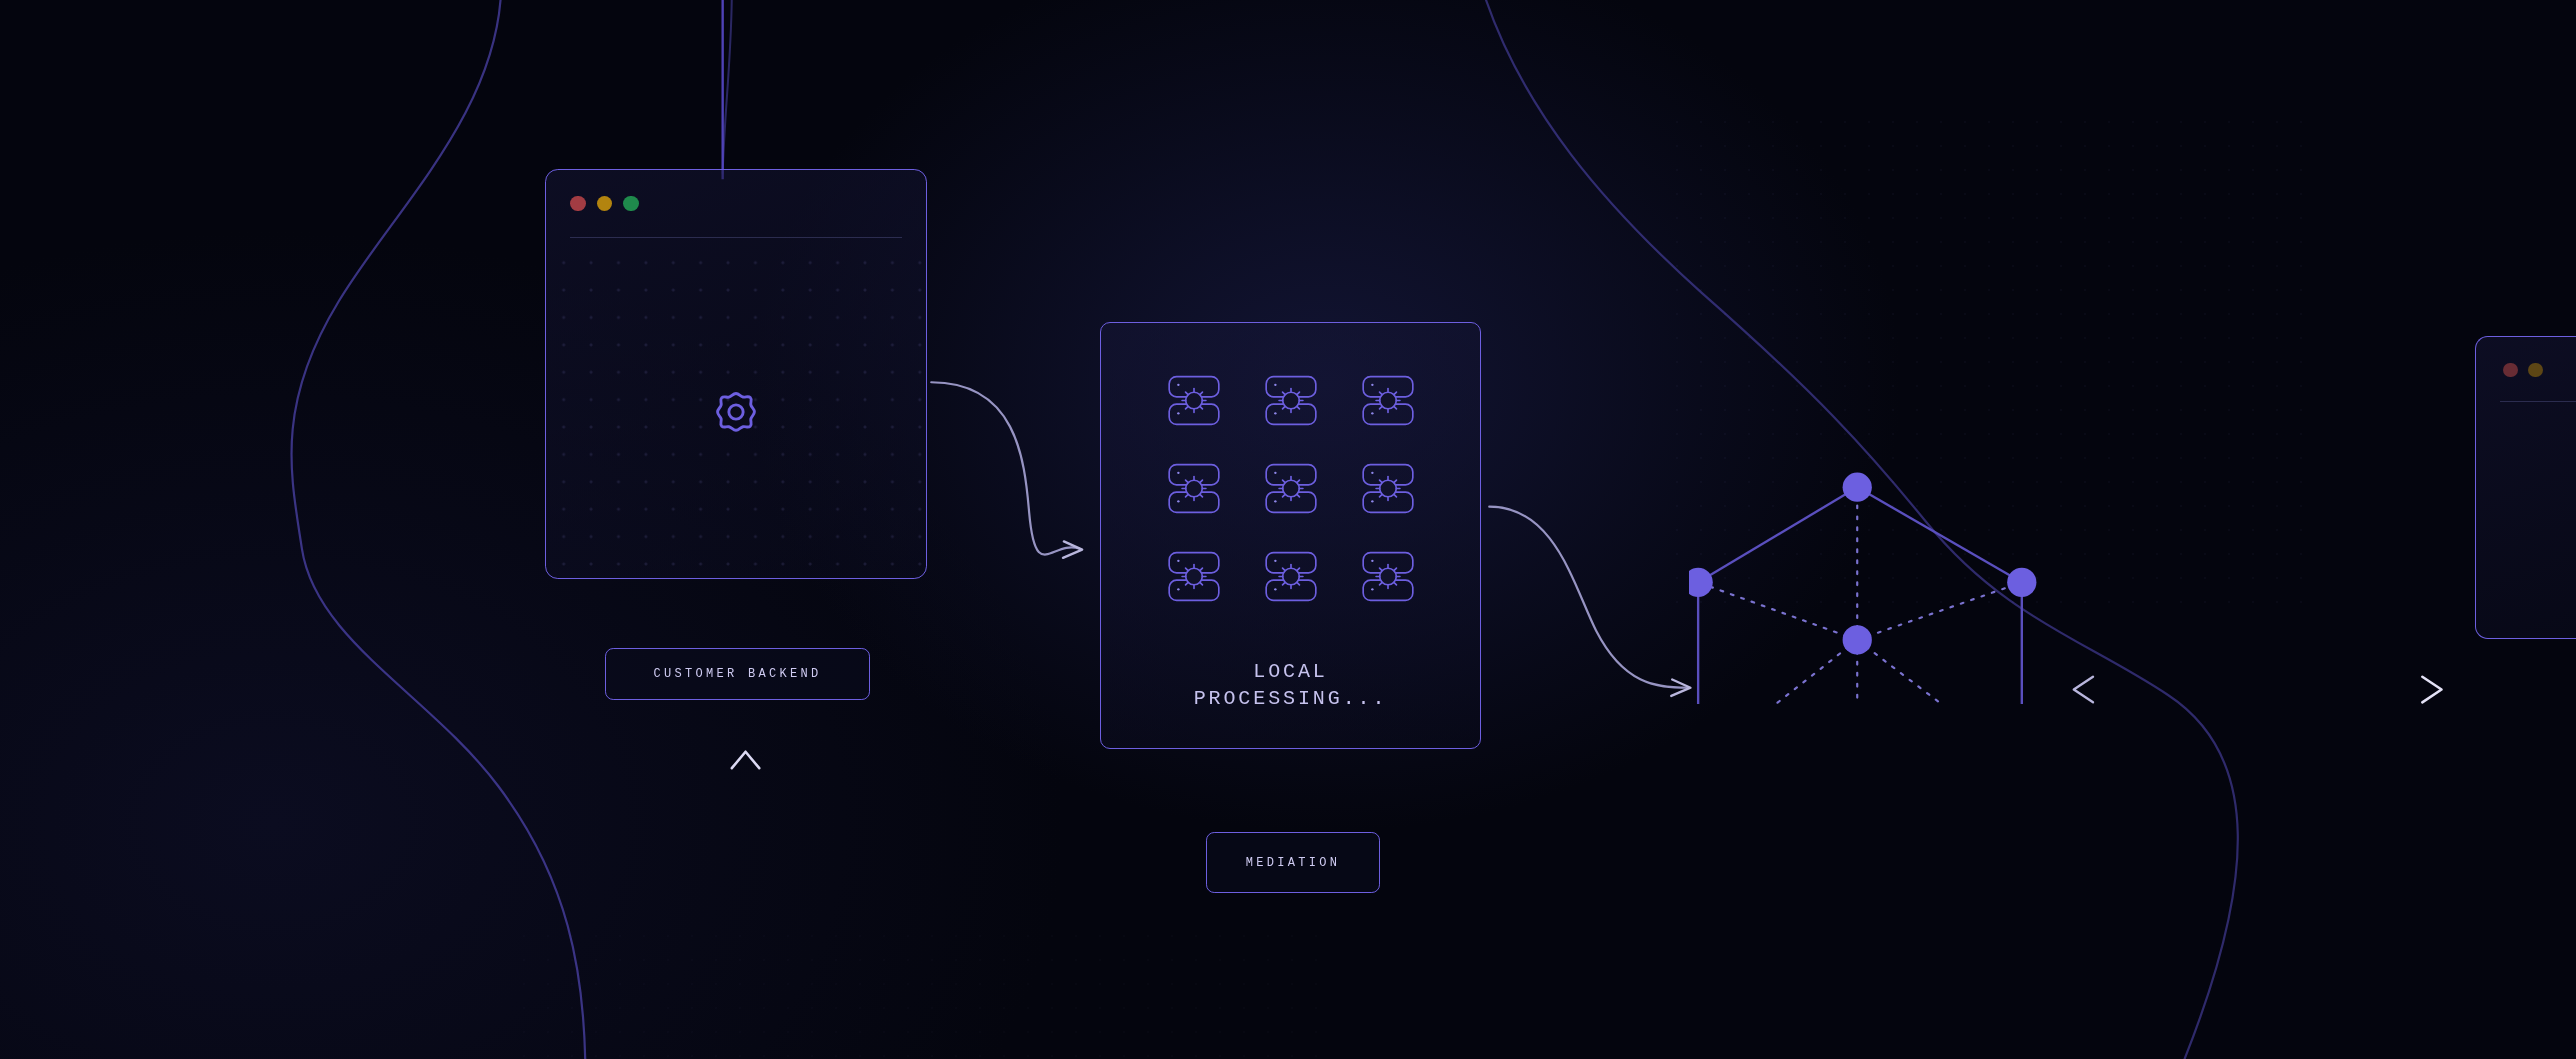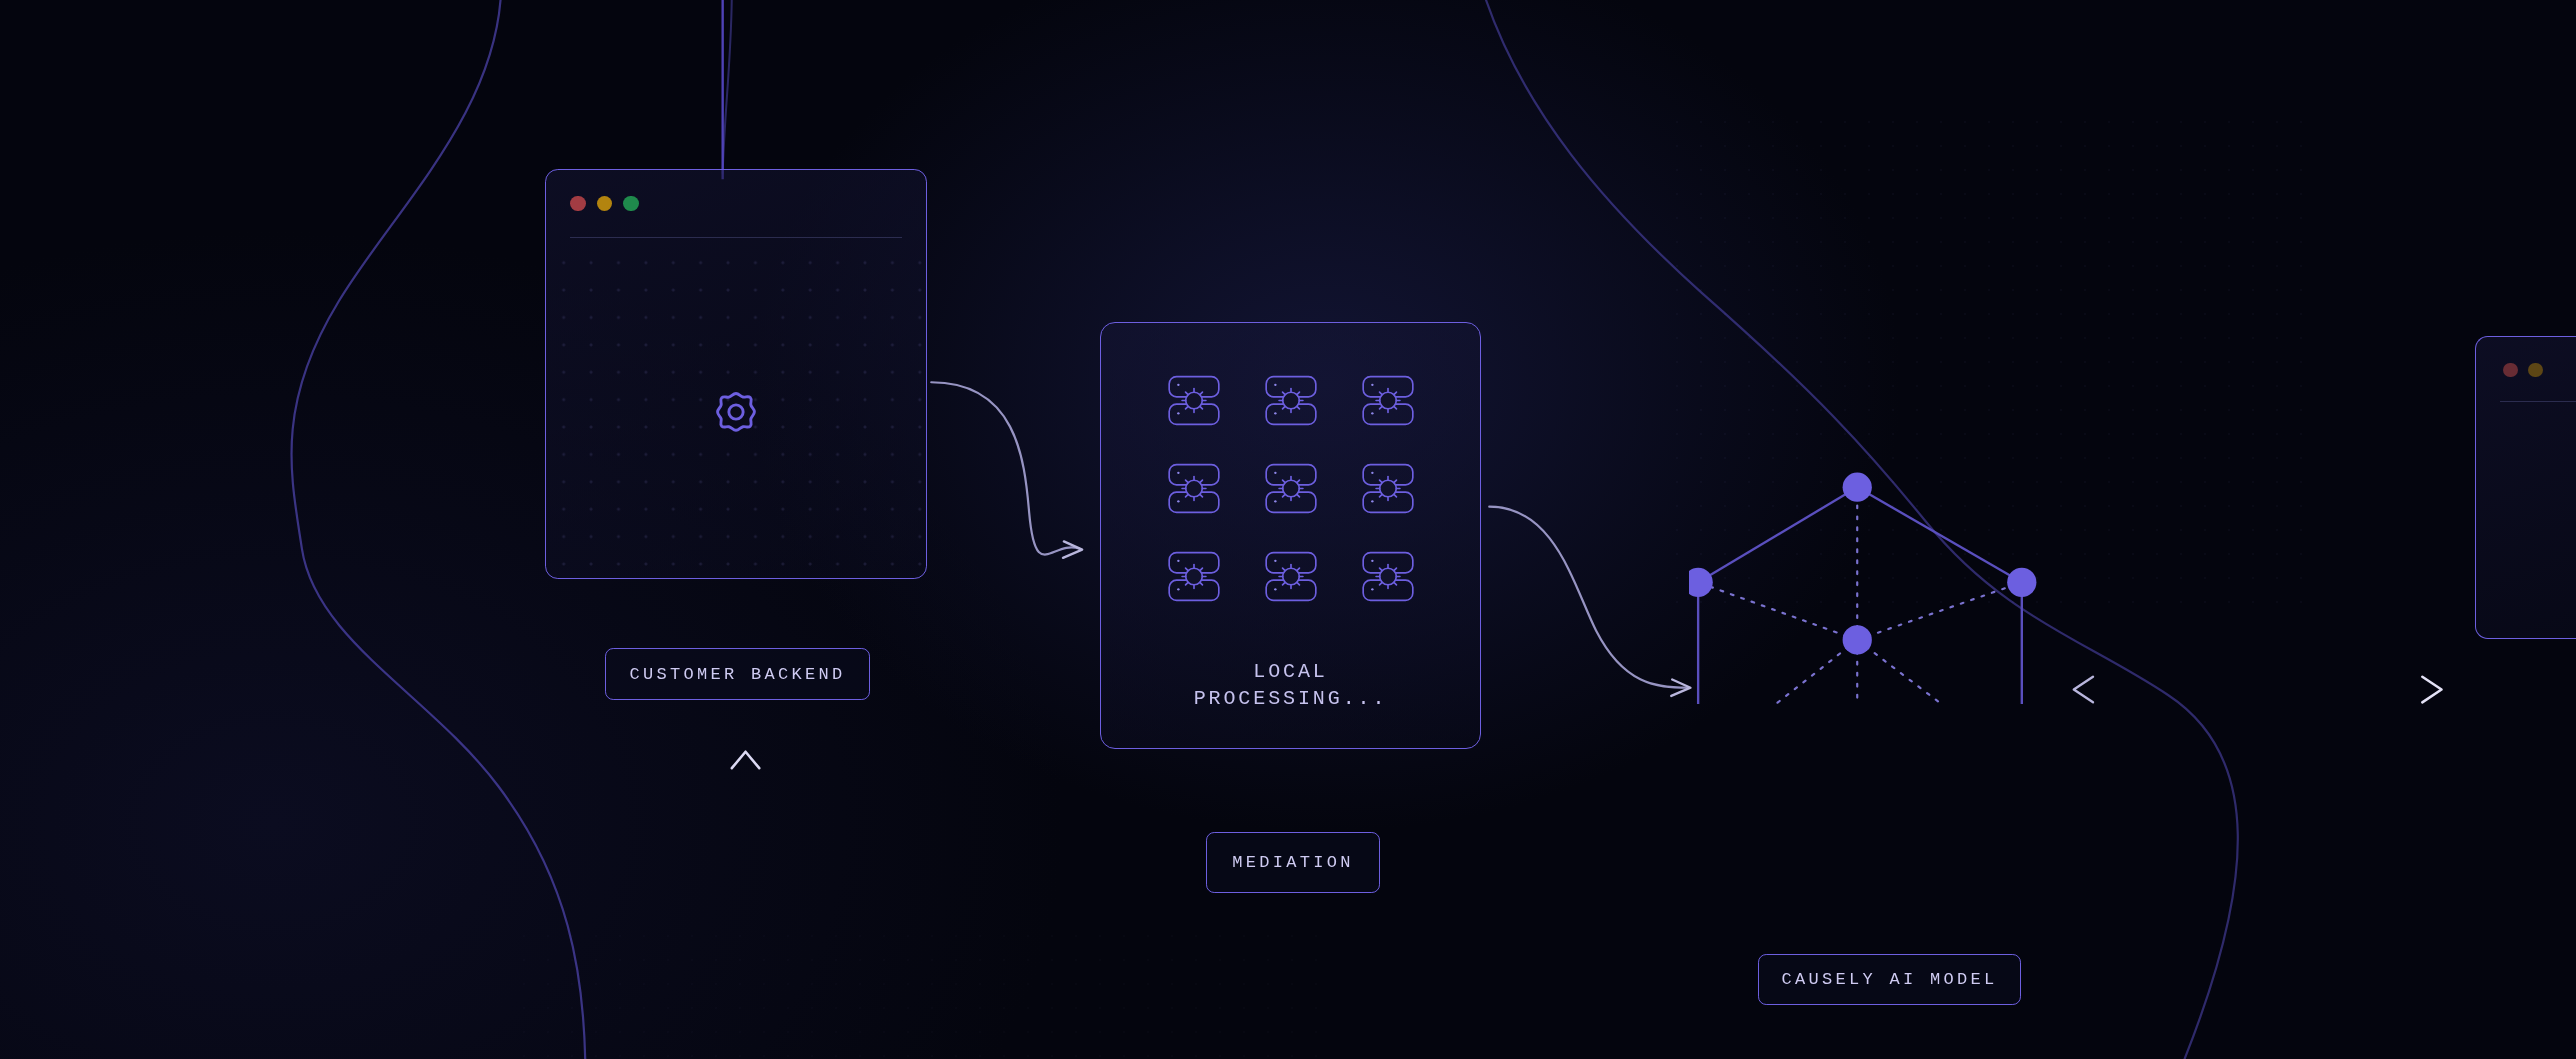--- a/index.html
+++ b/index.html
@@ -98,21 +98,21 @@
   #win-partial .win-dots { left: 27.4px; top: 25.6px; gap: 10px; }
   #win-partial .dot { width: 14.6px; height: 14.6px; opacity: .82; }
   #win-partial .win-rule { top: 64px; }
 
   
   #panel-local {
     position: absolute;
     left: 1100px; top: 322px;
     width: 381px; height: 427px;
     border: 1.5px solid #6d5fe0;
-    border-radius: 15px;
+    border-radius: 10px;
     background: linear-gradient(160deg, rgba(22,22,56,0.42) 0%, rgba(10,11,30,0.30) 100%);
     box-sizing: border-box;
   }
   .server-grid {
     position: absolute;
     left: 50%;
     top: 33px;
     transform: translateX(-50%);
     display: grid;
     grid-template-columns: repeat(3, 97px);
@@ -139,21 +139,21 @@
     width: 384px; height: 247px;
   }
 
   
   .badge {
     position: absolute;
     border: 1.4px solid #6d5fe0;
     border-radius: 8.2px;
     background: rgba(10,11,30,0.55);
     color: #cfcbf2;
-    font-size: 17px;
+    font-size: 12px;
     letter-spacing: 3.3px;
     font-family: "Liberation Mono", "DejaVu Sans Mono", monospace;
     display: flex;
     align-items: center;
     justify-content: center;
     box-sizing: border-box;
     white-space: nowrap;
   }
   #badge-backend  { left: 605px;  top: 648px;  width: 265px; height: 52px; }
   #badge-mediation{ left: 1206px; top: 832px;  width: 174px; height: 61px; }
@@ -448,21 +448,20 @@
       <circle cx="184" cy="33" r="16"></circle>
       <circle cx="10" cy="137" r="16"></circle>
       <circle cx="364" cy="137" r="16"></circle>
       <circle cx="10" cy="337" r="16"></circle>
       <circle cx="364" cy="337" r="16"></circle>
       <circle cx="184" cy="441" r="16"></circle>
       <circle cx="184" cy="200" r="16"></circle>
     </g>
   </svg>
 
-  <div class="badge" id="badge-model">CAUSELY AI MODEL</div>
 
   <div class="window" id="win-partial">
     <div class="win-dots">
       <span class="dot" style="background:#7d3338"></span>
       <span class="dot" style="background:#6f5312"></span>
     </div>
     <div class="win-rule"></div>
   </div>
 
 </div>

